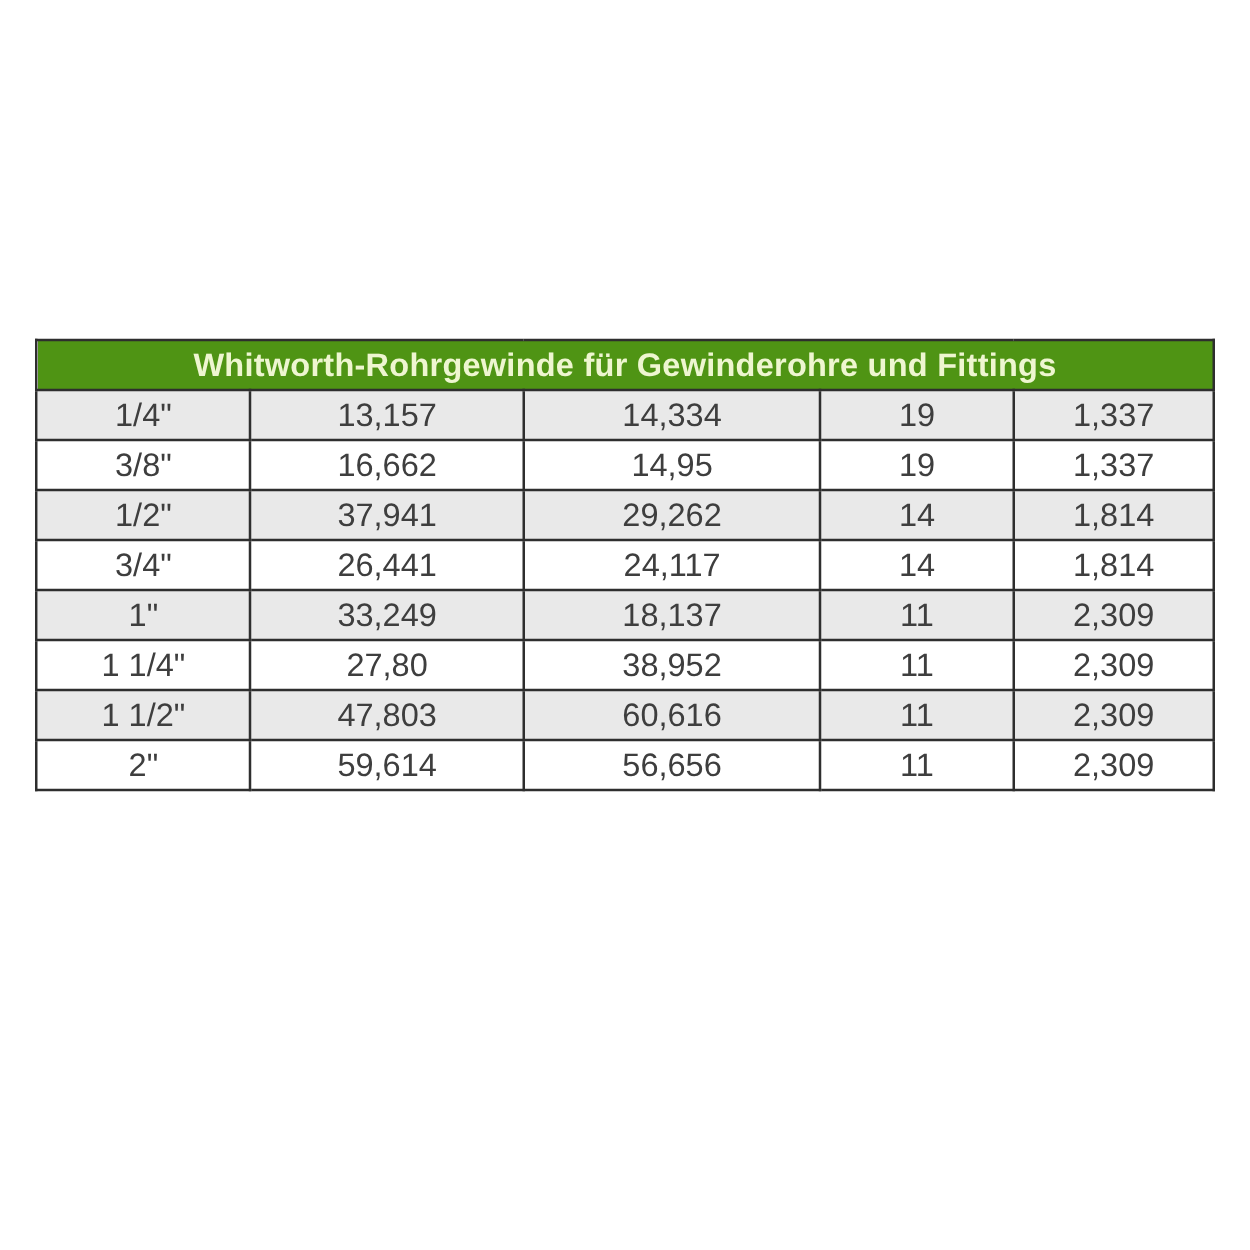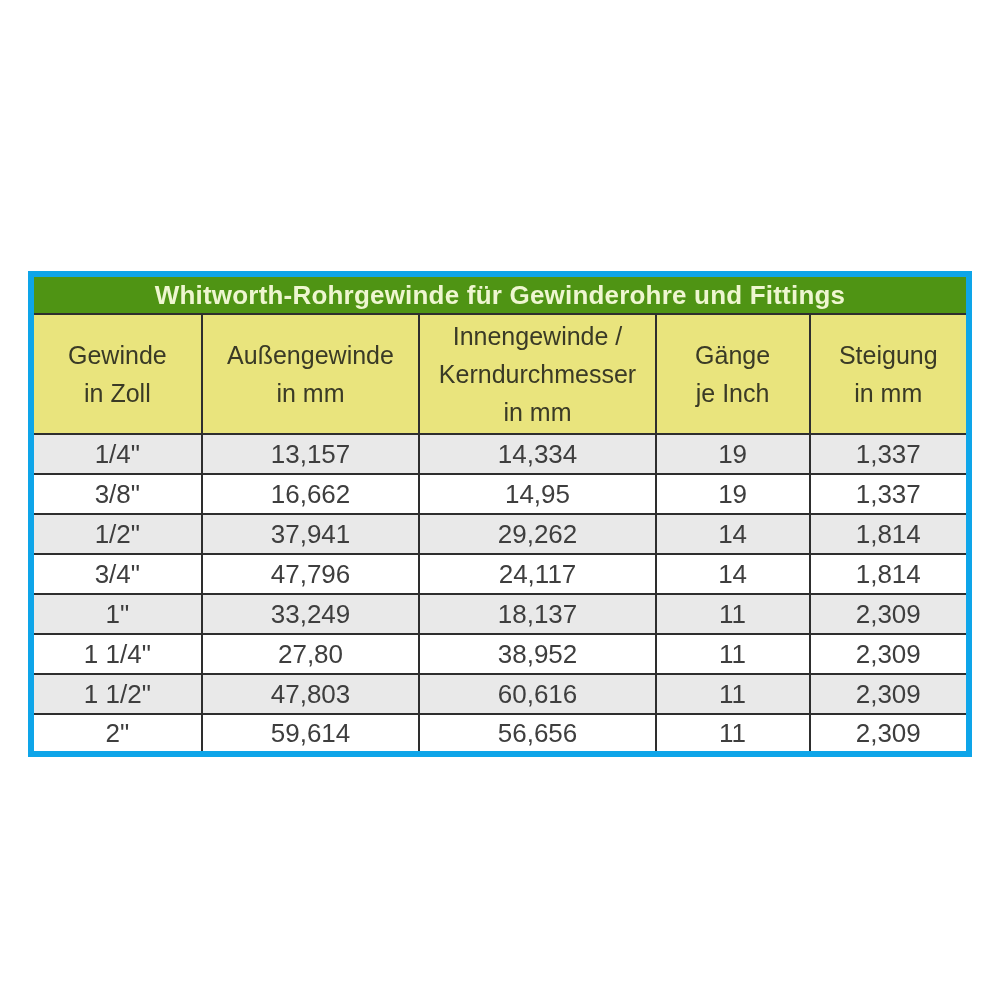--- a/index.html
+++ b/index.html
@@ -19,21 +19,21 @@
   .table-wrap {
     position: absolute;
     left: 28px;
     top: 271px;
     width: 944px;
   }
   table.whitworth {
     width: 100%;
     border-collapse: collapse;
     table-layout: fixed;
-    border: 6px solid #0ea5e9;
+    border: 2px solid #0ea5e9;
   }
   table.whitworth th,
   table.whitworth td {
     border: 2px solid #2e2e2e;
     text-align: center;
     vertical-align: middle;
     overflow: hidden;
     white-space: nowrap;
   }
   th.title-cell {
@@ -76,27 +76,20 @@
         <col class="c1">
           <col class="c2">
           <col class="c3">
           <col class="c4">
           <col class="c5">
       </colgroup>
       <thead>
         <tr>
           <th class="title-cell" colspan="5">Whitworth-Rohrgewinde für Gewinderohre und Fittings</th>
         </tr>
-        <tr id="header-row">
-            <th class="col-head">Gewinde<br>in Zoll</th>
-            <th class="col-head">Außengewinde<br>in mm</th>
-            <th class="col-head">Innengewinde /<br>Kerndurchmesser<br>in mm</th>
-            <th class="col-head">Gänge<br>je Inch</th>
-            <th class="col-head">Steigung<br>in mm</th>
-          </tr>
       </thead>
       <tbody id="table-body">
           <tr class="row-odd">
             <td class="data-cell">1/4"</td>
             <td class="data-cell">13,157</td>
             <td class="data-cell">14,334</td>
             <td class="data-cell">19</td>
             <td class="data-cell">1,337</td>
           </tr>
           <tr class="row-even">
@@ -108,21 +101,21 @@
           </tr>
           <tr class="row-odd">
             <td class="data-cell">1/2"</td>
             <td class="data-cell">37,941</td>
             <td class="data-cell">29,262</td>
             <td class="data-cell">14</td>
             <td class="data-cell">1,814</td>
           </tr>
           <tr class="row-even">
             <td class="data-cell">3/4"</td>
-            <td class="data-cell">47,796</td>
+            <td class="data-cell">26,441</td>
             <td class="data-cell">24,117</td>
             <td class="data-cell">14</td>
             <td class="data-cell">1,814</td>
           </tr>
           <tr class="row-odd">
             <td class="data-cell">1"</td>
             <td class="data-cell">33,249</td>
             <td class="data-cell">18,137</td>
             <td class="data-cell">11</td>
             <td class="data-cell">2,309</td>

